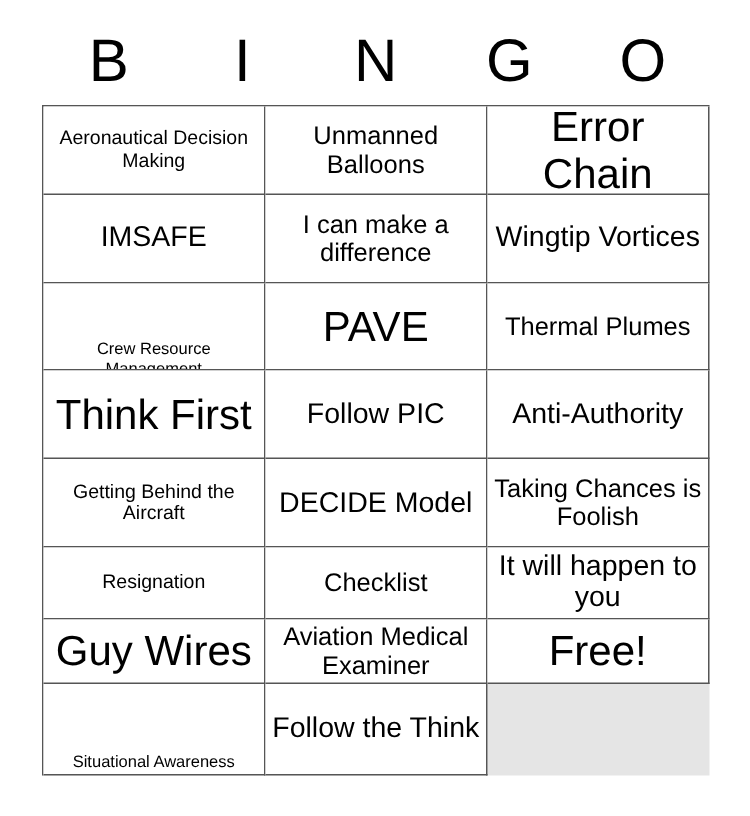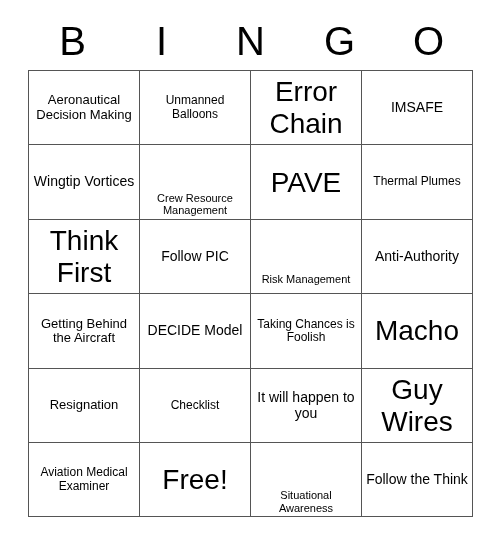--- a/index.html
+++ b/index.html
@@ -40,21 +40,21 @@
     letter-spacing: 0;
     color: #000000;
   }
   #grid {
     position: absolute;
     left: 28px;
     top: 70px;
     width: 445px;
     height: 447px;
     display: grid;
-    grid-template-columns: repeat(4, 1fr);
+    grid-template-columns: repeat(3, 1fr);
     grid-template-rows: repeat(5, 1fr);
     border-top: 1px solid #555555;
     border-left: 1px solid #555555;
     box-sizing: border-box;
     background: #e5e5e5;
   }
   .cell {
     border-right: 1px solid #555555;
     border-bottom: 1px solid #555555;
     box-sizing: border-box;
@@ -67,22 +67,22 @@
     background: #ffffff;
   }
   .cell-text {
     display: block;
     width: 100%;
     line-height: 1.12;
     word-wrap: break-word;
   }
   .fs-xs  { font-size: 11px; margin-top: 44px; }
   .fs-s   { font-size: 13px; }
-  .fs-m   { font-size: 12px; }
-  .fs-l   { font-size: 14px; }
+  .fs-m   { font-size: 17px; }
+  .fs-l   { font-size: 19px; }
   .fs-xl  { font-size: 28px; }
 </style>
 </head>
 <body>
 
 <div id="card">
 
   <div id="header-row">
     <div class="header-letter">B</div>
     <div class="header-letter">I</div>
@@ -97,20 +97,23 @@
       </div>
     <div class="cell">
         <span class="cell-text fs-m">Unmanned Balloons</span>
       </div>
     <div class="cell">
         <span class="cell-text fs-xl">Error Chain</span>
       </div>
     <div class="cell">
         <span class="cell-text fs-l">IMSAFE</span>
       </div>
+    <div class="cell">
+        <span class="cell-text fs-m">I can make a difference</span>
+      </div>
 
     <div class="cell">
         <span class="cell-text fs-l">Wingtip Vortices</span>
       </div>
     <div class="cell">
         <span class="cell-text fs-xs">Crew Resource Management</span>
       </div>
     <div class="cell">
         <span class="cell-text fs-xl">PAVE</span>
       </div>
@@ -118,37 +121,31 @@
         <span class="cell-text fs-m">Thermal Plumes</span>
       </div>
     <div class="cell">
         <span class="cell-text fs-xl">Think First</span>
       </div>
 
     <div class="cell">
         <span class="cell-text fs-l">Follow PIC</span>
       </div>
     <div class="cell">
-        <span class="cell-text fs-xs">Risk Management</span>
-      </div>
-    <div class="cell">
         <span class="cell-text fs-l">Anti-Authority</span>
       </div>
     <div class="cell">
         <span class="cell-text fs-s">Getting Behind the Aircraft</span>
       </div>
     <div class="cell">
         <span class="cell-text fs-l">DECIDE Model</span>
       </div>
 
     <div class="cell">
         <span class="cell-text fs-m">Taking Chances is Foolish</span>
-      </div>
-    <div class="cell">
-        <span class="cell-text fs-xl">Macho</span>
       </div>
     <div class="cell">
         <span class="cell-text fs-s">Resignation</span>
       </div>
     <div class="cell">
         <span class="cell-text fs-m">Checklist</span>
       </div>
     <div class="cell">
         <span class="cell-text fs-l">It will happen to you</span>
       </div>

